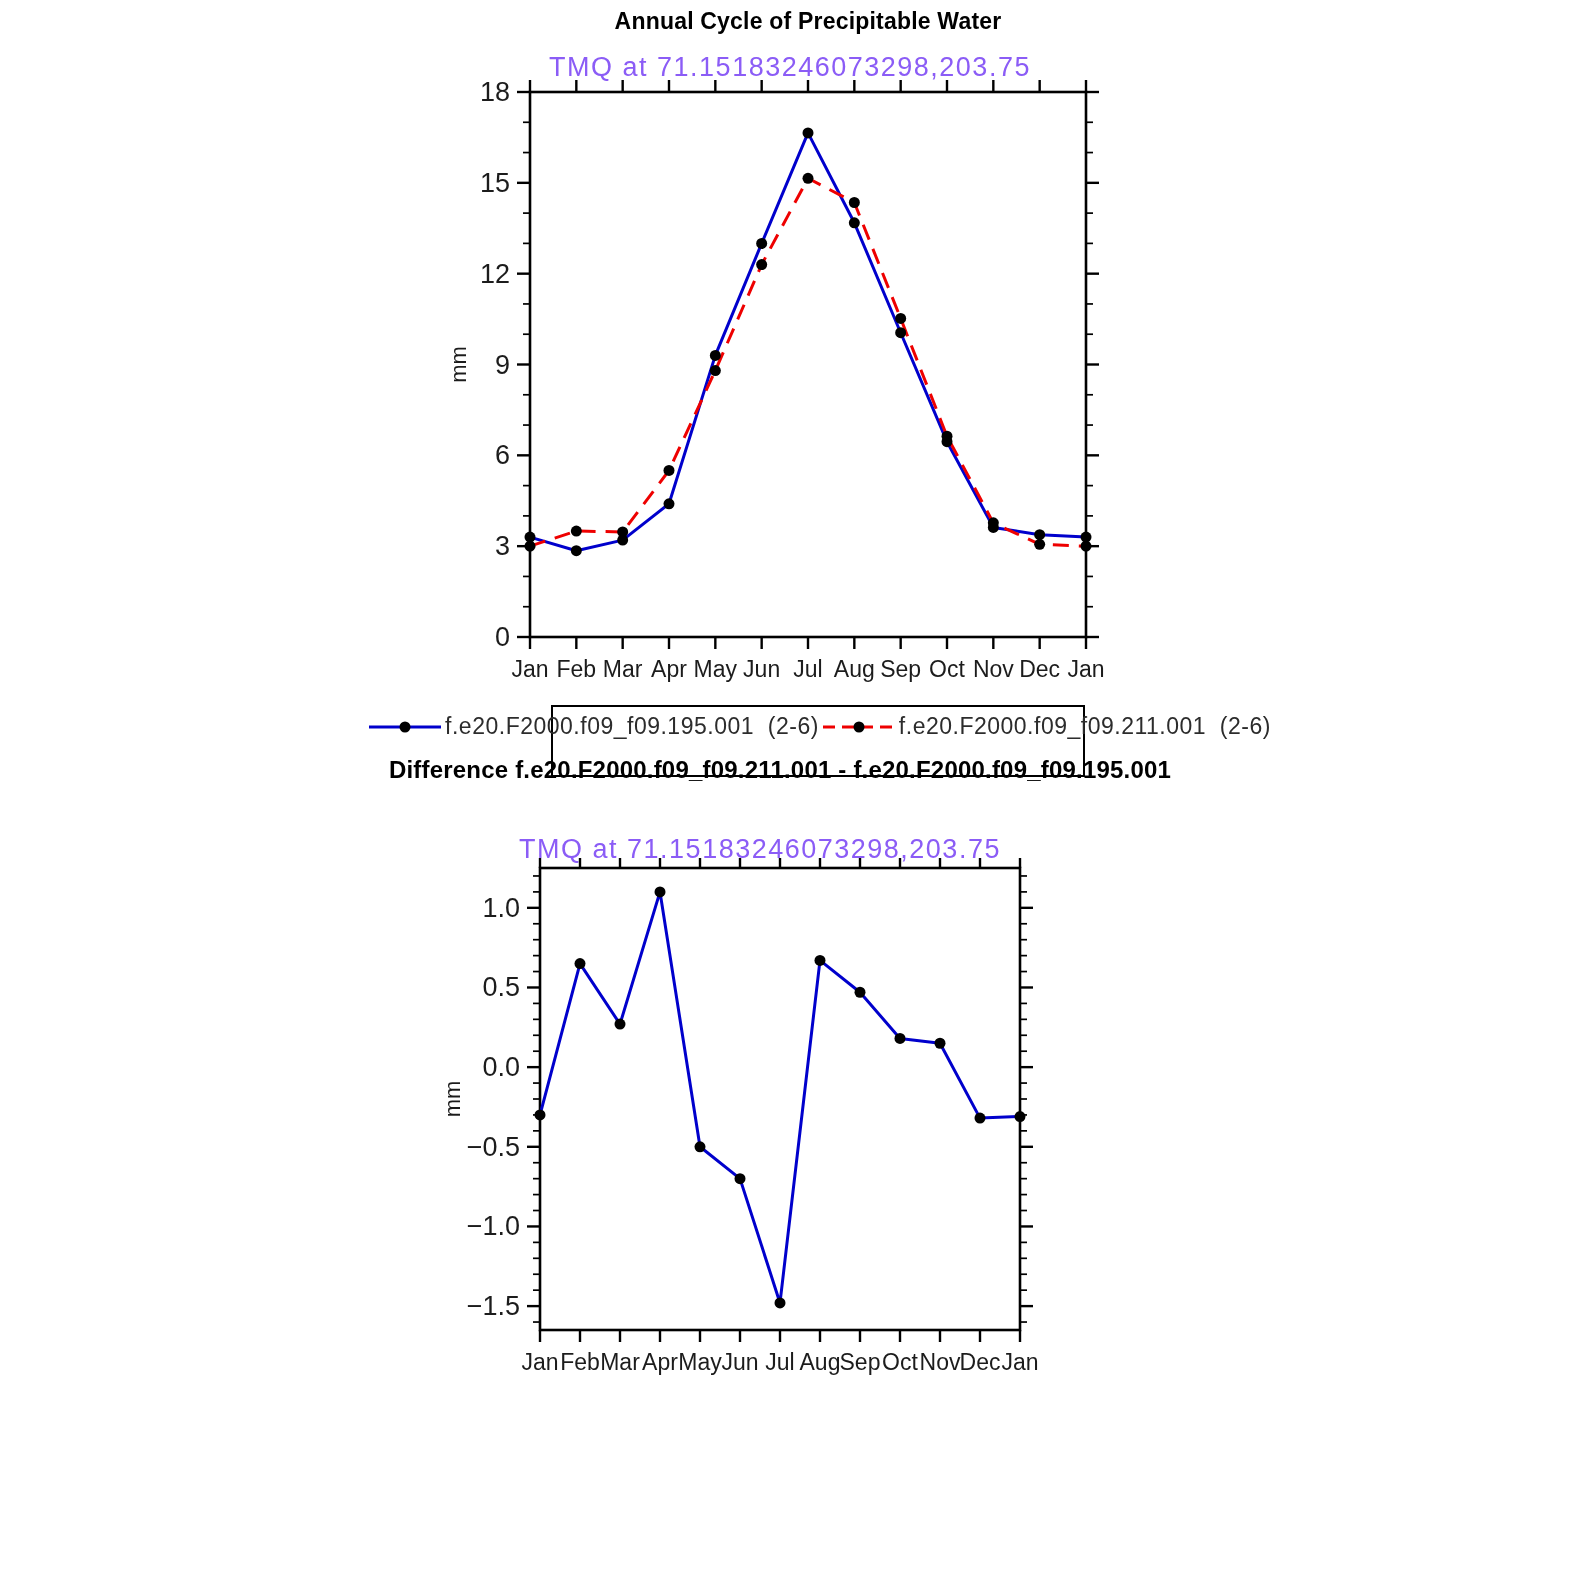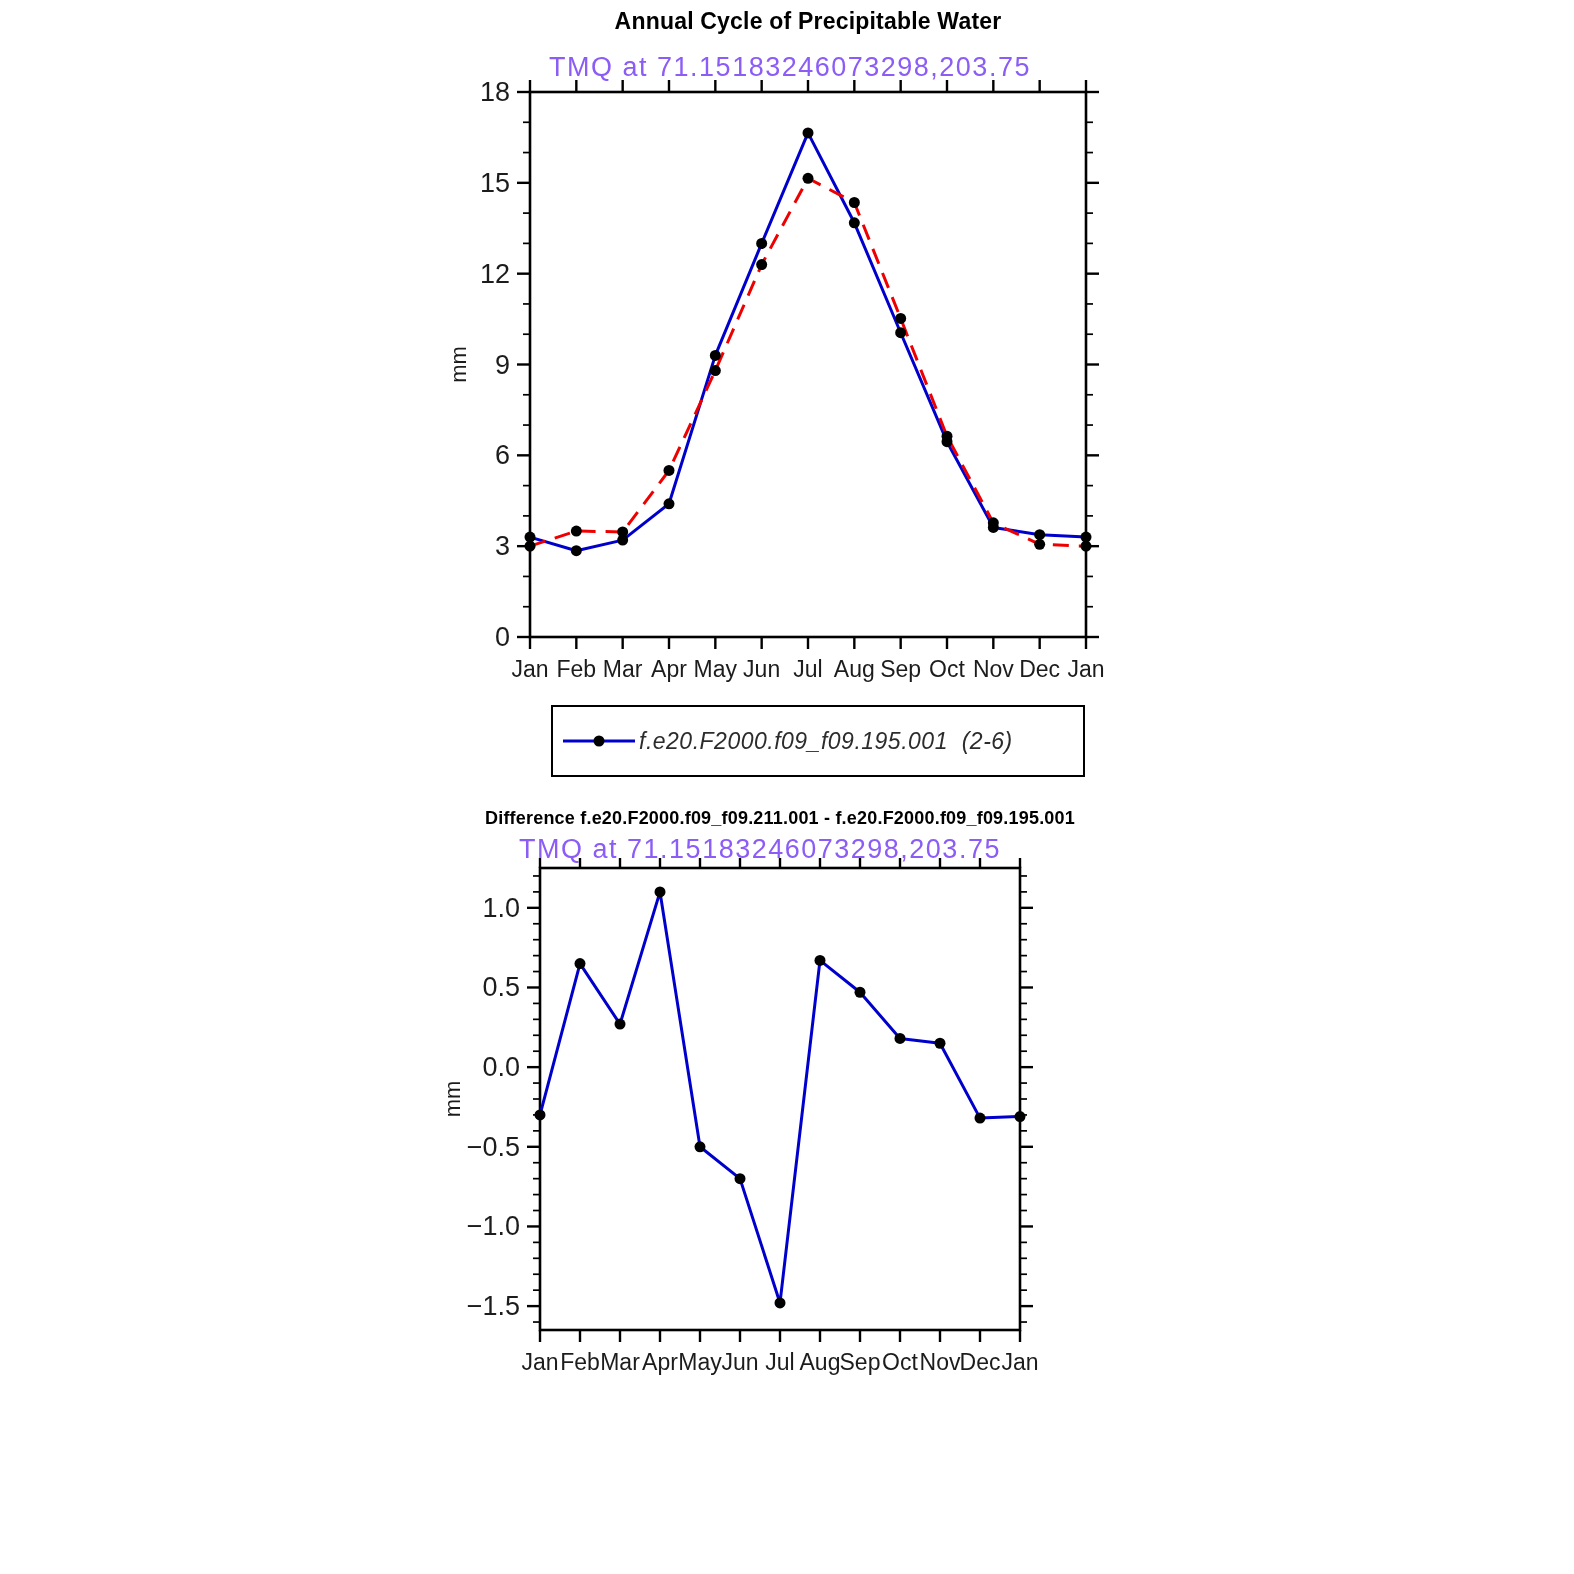--- a/index.html
+++ b/index.html
@@ -16,21 +16,21 @@
     font-size:27px; letter-spacing:1.5px; font-weight:normal;
   }
   .plot-svg { position:absolute; }
 
   svg text.ytick { font-family:"Liberation Sans",sans-serif; font-size:27px; fill:#1c1c1c; }
   svg text.xtick { font-family:"Liberation Sans",sans-serif; font-size:23px; fill:#1c1c1c; }
   svg text.axislab { font-family:"Liberation Sans",sans-serif; font-size:22px; fill:#1c1c1c; }
 
   .legend {
     position:absolute; border:2.5px solid #000; background:#fff;
-    display:flex; flex-direction:column; justify-content:center; padding:16px 6px;font-style:italic;
+    display:flex; flex-direction:row; justify-content:center; padding:4px 6px;
   }
   .legend-row { display:flex; align-items:center; height:31px; }
   .legend-label { font-size:23px; color:#2c2c2c; white-space:pre; letter-spacing:0.5px; }
   .legend-sample { flex:0 0 auto; }
 </style>
 </head>
 <body>
 
 <div class="canvas">
 
@@ -158,23 +158,30 @@
     </svg>
 
   <div class="legend" style="left:551px; top:705px; width:534px; height:72px;">
     <div class="legend-row">
       <svg id="legend-sample-0" class="legend-sample" width="80" height="30">
           <line x1="4" x2="76" y1="15" y2="15" stroke="#0000cc" stroke-width="3"></line>
           <circle cx="40" cy="15" r="5.5" fill="#000000"></circle>
         </svg>
       <span class="legend-label">f.e20.F2000.f09_f09.195.001  (2-6)</span>
     </div>
+    <div class="legend-row">
+      <svg id="legend-sample-1" class="legend-sample" width="80" height="30">
+          <line x1="4" x2="76" y1="15" y2="15" stroke="#ee0000" stroke-width="3" stroke-dasharray="12 7"></line>
+          <circle cx="40" cy="15" r="5.5" fill="#000000"></circle>
+        </svg>
+      <span class="legend-label">f.e20.F2000.f09_f09.211.001  (2-6)</span>
+    </div>
   </div>
 
-  <div class="chart-title" style="top:808px; left:180px; width:1200px; font-size:18px;">Difference f.e20.F2000.f09_f09.211.001 - f.e20.F2000.f09_f09.195.001</div>
+  <div class="chart-title" style="top:756px; left:180px; width:1200px; font-size:24px;">Difference f.e20.F2000.f09_f09.211.001 - f.e20.F2000.f09_f09.195.001</div>
 
   <div class="chart-subtitle" style="top:834px; left:380px; width:760px;">TMQ at 71.15183246073298,203.75</div>
 
   <svg id="chart2" class="plot-svg" style="left:430px; top:858px;" width="660" height="545">
       <g>
         <line x1="110" x2="103" y1="464.0344827586207" y2="464.0344827586207" stroke="#000" stroke-width="1.7"></line>
         <line x1="590" x2="597" y1="464.0344827586207" y2="464.0344827586207" stroke="#000" stroke-width="1.7"></line>
         <line x1="110" x2="103" y1="432.1724137931035" y2="432.1724137931035" stroke="#000" stroke-width="1.7"></line>
         <line x1="590" x2="597" y1="432.1724137931035" y2="432.1724137931035" stroke="#000" stroke-width="1.7"></line>
         <line x1="110" x2="103" y1="416.2413793103448" y2="416.2413793103448" stroke="#000" stroke-width="1.7"></line>

